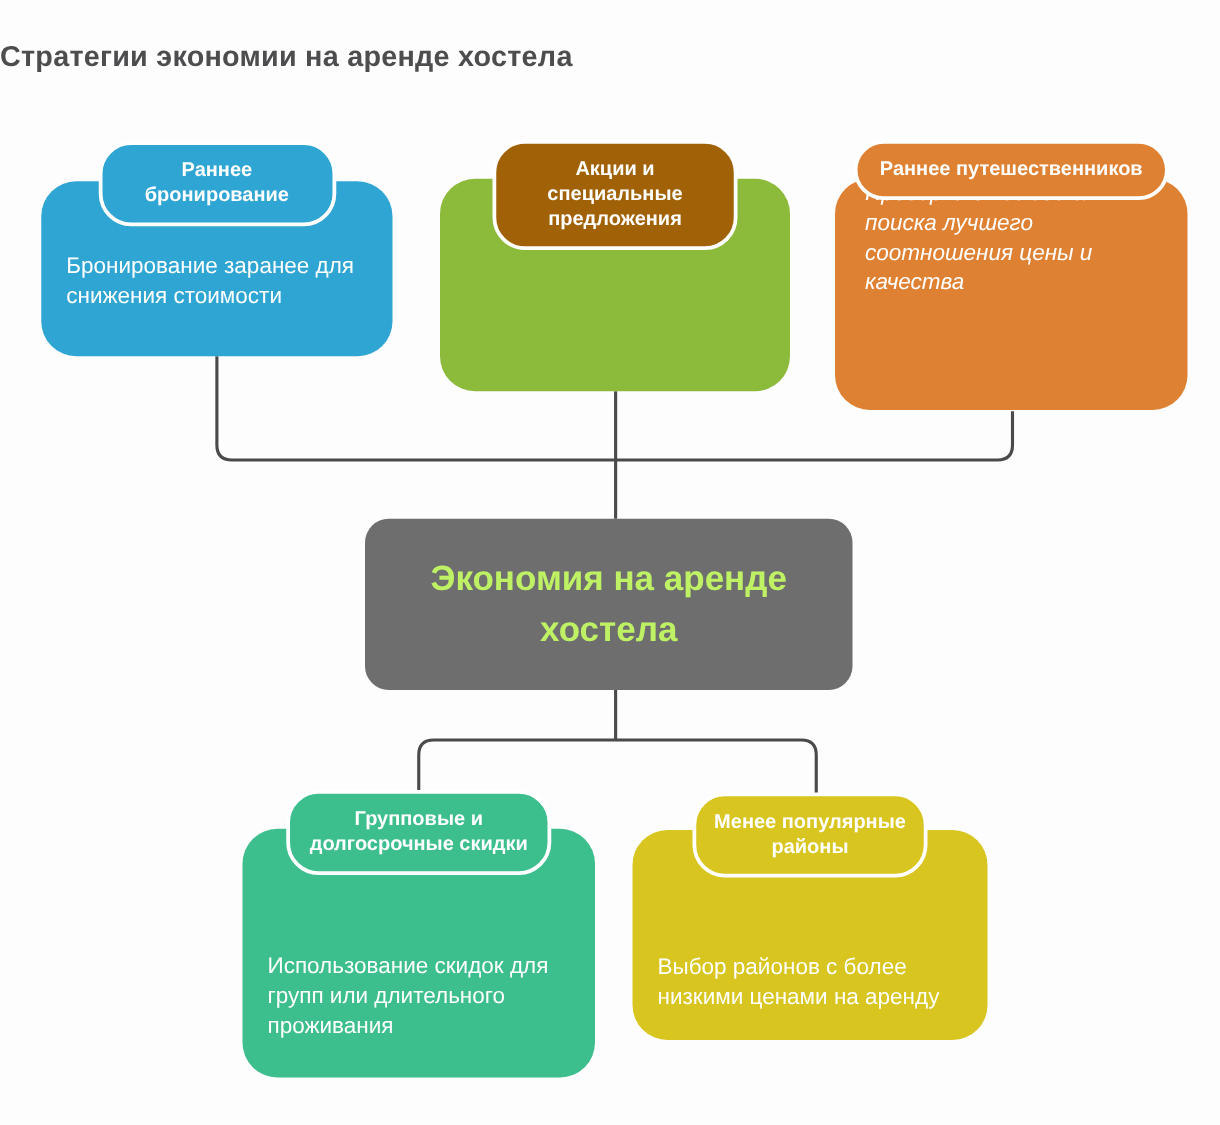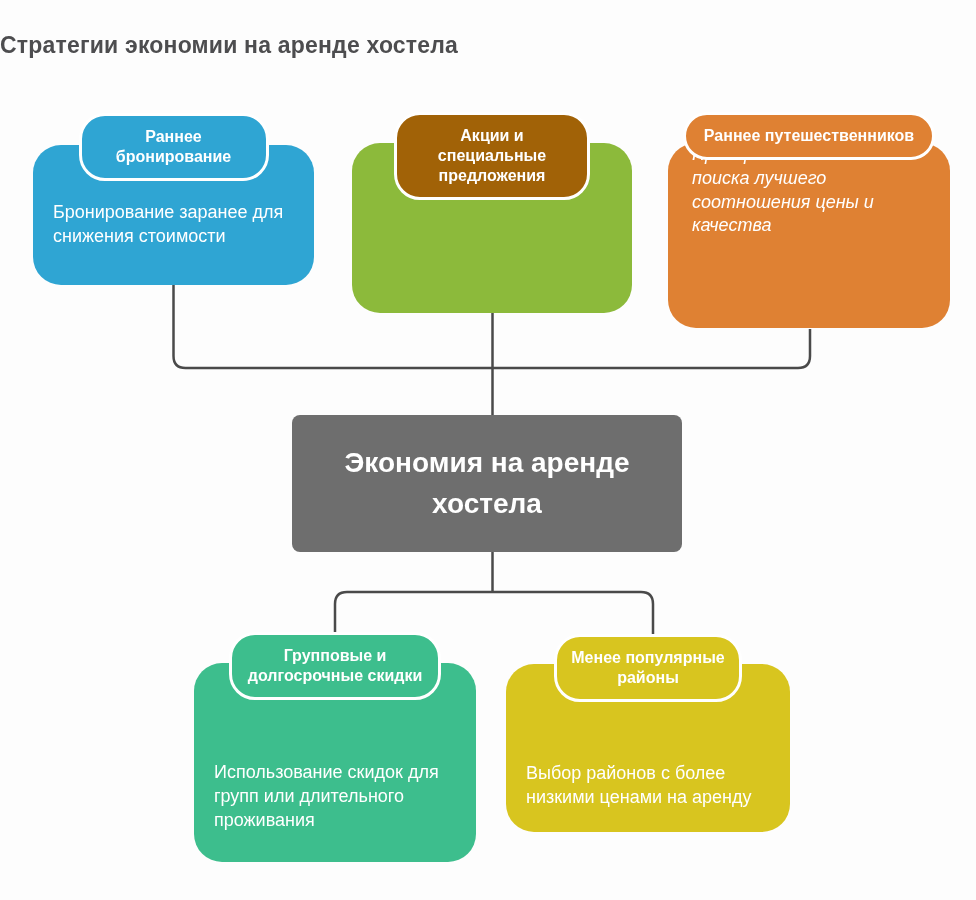--- a/index.html
+++ b/index.html
@@ -52,26 +52,26 @@
     padding: 11px 14px;
   }
   .node .body {
     text-align: left;
     font-size: 18px;
     line-height: 1.32;
     padding: 0 20px;
   }
   .center-node {
     position: absolute;
-    border-radius: 8px;
+    border-radius: 19px;
     display: flex;
     align-items: center;
     justify-content: center;
     text-align: center;
-    color: #ffffff;
+    color: #bef264;
     font-size: 28px;
     font-weight: bold;
     line-height: 1.43;
     padding: 0 20px;
   }
 </style>
 </head>
 <body>
 
 <div class="canvas">

